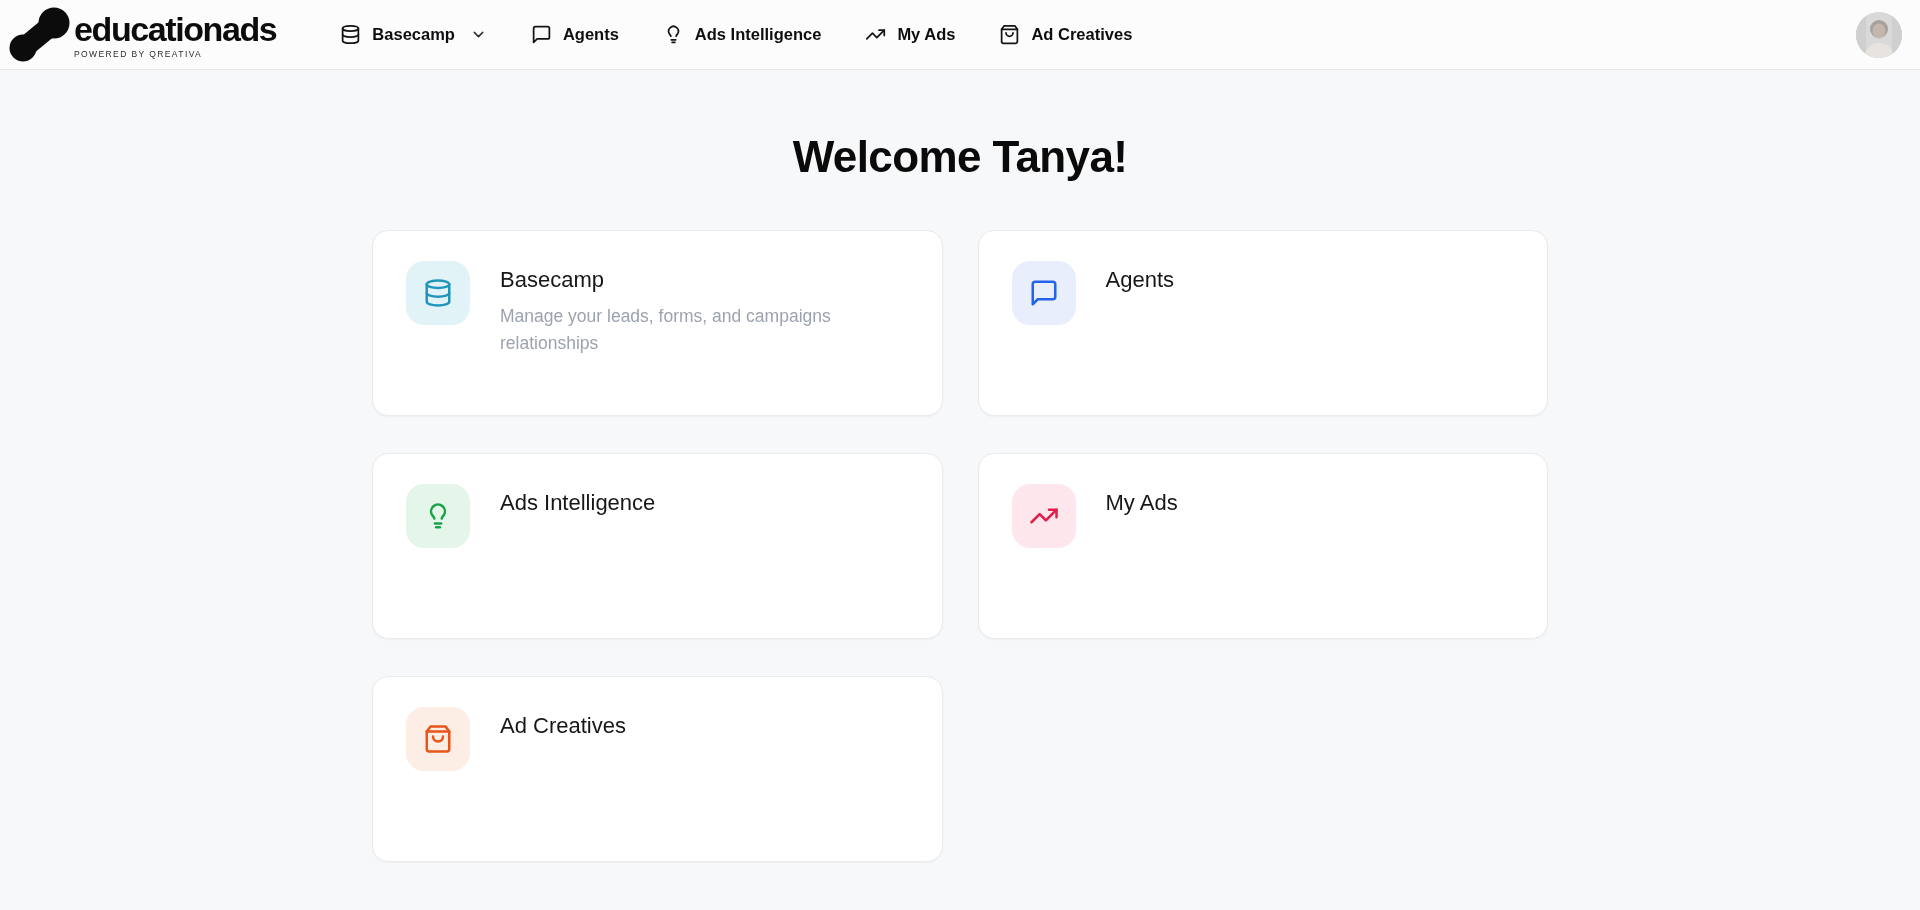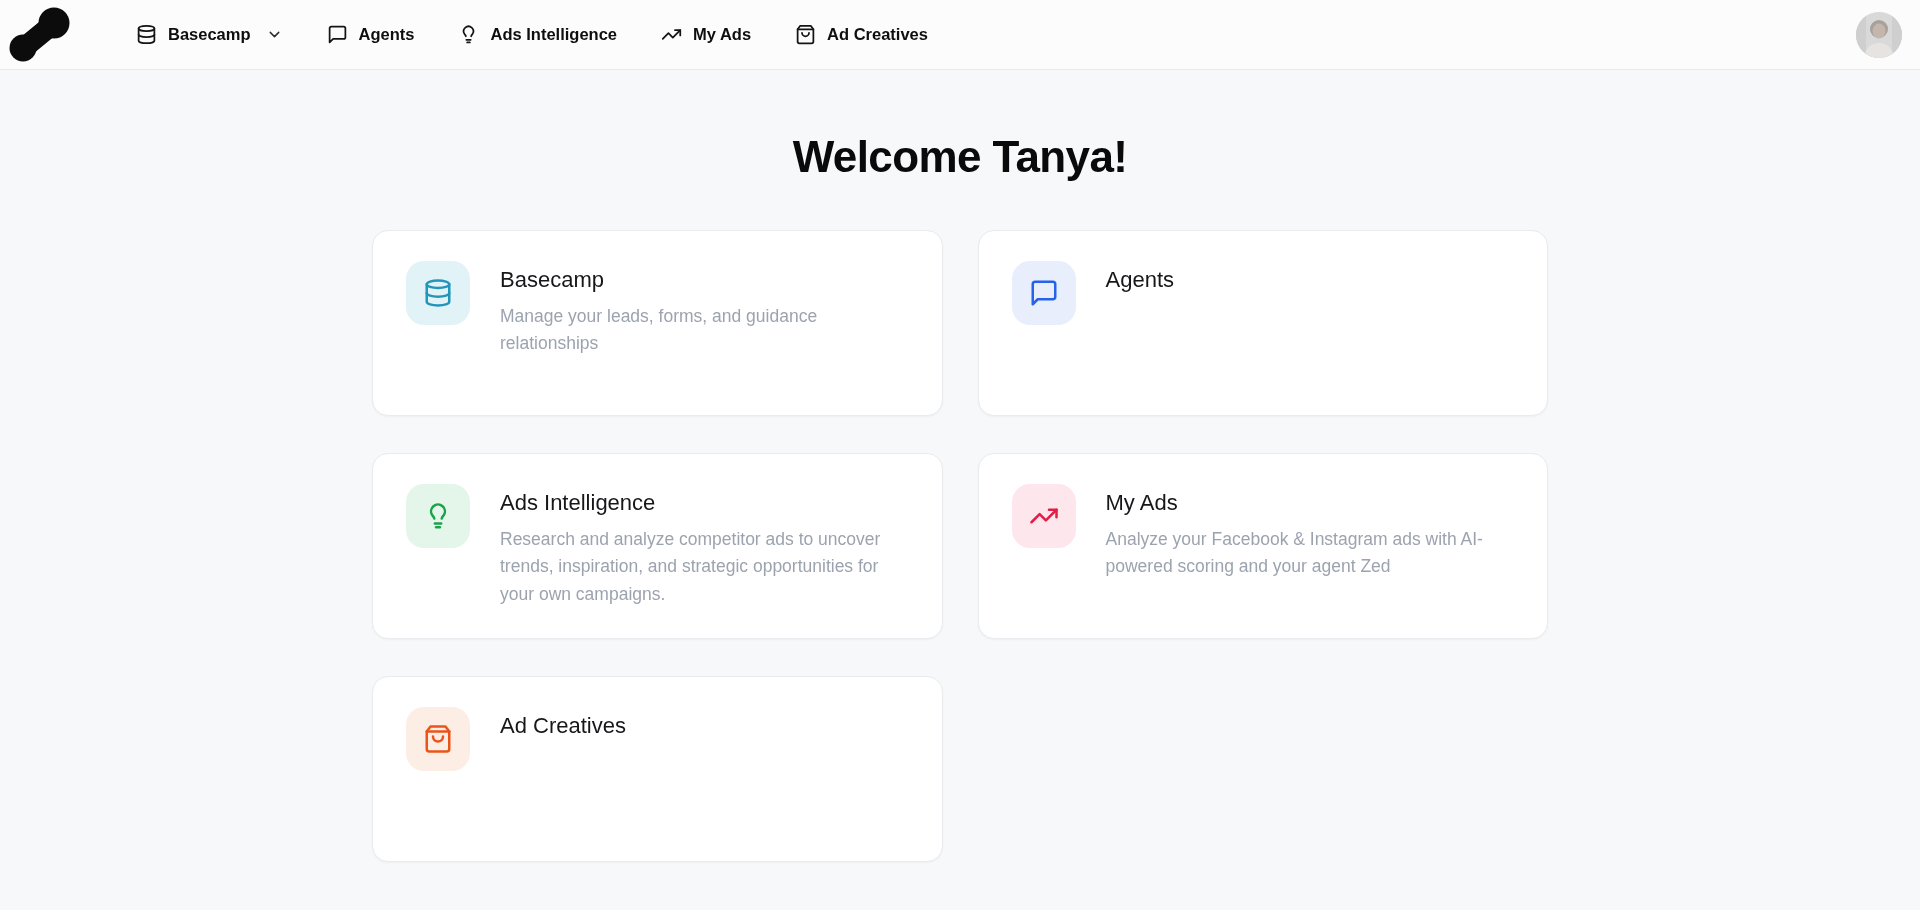--- a/index.html
+++ b/index.html
@@ -114,20 +114,24 @@
 <body>
 
 <header class="header">
 
   <div class="logo">
     <svg class="logo-mark" viewBox="0 0 64 56" aria-hidden="true">
       <line x1="17" y1="40" x2="45" y2="17" stroke="#0c0c0d" stroke-width="21" stroke-linecap="round"></line>
       <circle cx="15" cy="41" r="13.5" fill="#0c0c0d"></circle>
       <circle cx="46" cy="16" r="15.5" fill="#0c0c0d"></circle>
     </svg>
+    <div class="logo-textcol">
+      <div class="logo-word">educationads</div>
+      <div class="logo-tagline">POWERED BY QREATIVA</div>
+    </div>
   </div>
 
   <nav class="nav">
 
     <div class="nav-item">
       <svg class="nav-ic stroke-ic" viewBox="0 0 24 24">
         <ellipse cx="12" cy="5" rx="9" ry="3"></ellipse>
         <path d="M3 5v14a9 3 0 0 0 18 0V5"></path>
         <path d="M3 12a9 3 0 0 0 18 0"></path>
       </svg>
@@ -196,21 +200,21 @@
     <div class="card">
       <div class="card-icon-tile" style="background: rgb(226, 243, 248); color: rgb(33, 150, 186);">
         <svg class="stroke-ic" viewBox="0 0 24 24">
           <ellipse cx="12" cy="5" rx="9" ry="3"></ellipse>
           <path d="M3 5v14a9 3 0 0 0 18 0V5"></path>
           <path d="M3 12a9 3 0 0 0 18 0"></path>
         </svg>
       </div>
       <div class="card-body">
         <div class="card-title">Basecamp</div>
-        <div class="card-desc">Manage your leads, forms, and guidance relationships</div>
+        <div class="card-desc">Manage your leads, forms, and campaigns relationships</div>
       </div>
     </div>
 
     <div class="card">
       <div class="card-icon-tile" style="background: rgb(232, 238, 252); color: rgb(37, 99, 235);">
         <svg class="stroke-ic" viewBox="0 0 24 24">
           <path d="M21 15a2 2 0 0 1-2 2H7l-4 4V5a2 2 0 0 1 2-2h14a2 2 0 0 1 2 2z"></path>
         </svg>
       </div>
       <div class="card-body">
@@ -221,34 +225,32 @@
     <div class="card">
       <div class="card-icon-tile" style="background: rgb(228, 246, 234); color: rgb(24, 163, 73);">
         <svg class="stroke-ic" viewBox="0 0 24 24">
           <path d="M15 14c.2-1 .7-1.7 1.5-2.5a5.5 5.5 0 1 0-9 0c.8.8 1.3 1.5 1.5 2.5"></path>
           <line x1="9.5" y1="18" x2="14.5" y2="18"></line>
           <line x1="10.5" y1="21" x2="13.5" y2="21"></line>
         </svg>
       </div>
       <div class="card-body">
         <div class="card-title">Ads Intelligence</div>
-        <div class="card-desc">Research and analyze competitor ads to uncover trends, inspiration, and strategic opportunities for your own campaigns.</div>
       </div>
     </div>
 
     <div class="card">
       <div class="card-icon-tile" style="background: rgb(253, 231, 237); color: rgb(225, 29, 72);">
         <svg class="stroke-ic" viewBox="0 0 24 24">
           <polyline points="22 7 13.5 15.5 8.5 10.5 2 17"></polyline>
           <polyline points="16 7 22 7 22 13"></polyline>
         </svg>
       </div>
       <div class="card-body">
         <div class="card-title">My Ads</div>
-        <div class="card-desc">Analyze your Facebook &amp; Instagram ads with AI-powered scoring and your agent Zed</div>
       </div>
     </div>
 
     <div class="card">
       <div class="card-icon-tile" style="background: rgb(253, 238, 229); color: rgb(234, 84, 24);">
         <svg class="stroke-ic" viewBox="0 0 24 24">
           <path d="M6 2 3 6v14a2 2 0 0 0 2 2h14a2 2 0 0 0 2-2V6l-3-4Z"></path>
           <path d="M3 6h18"></path>
           <path d="M16 10a4 4 0 0 1-8 0"></path>
         </svg>

